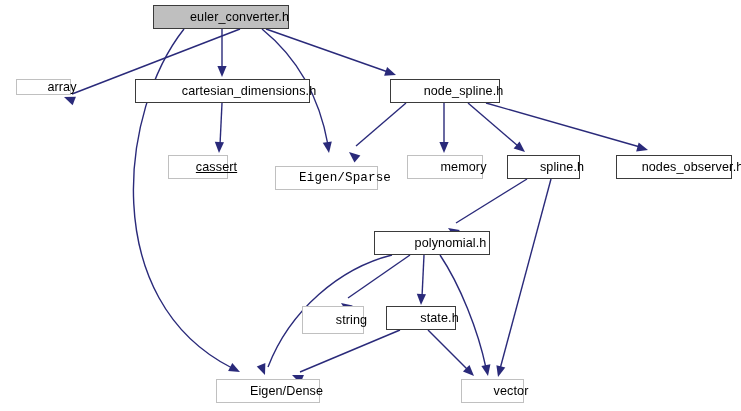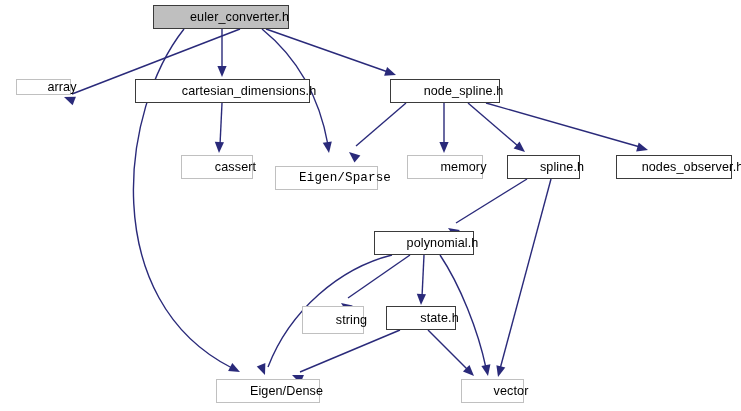--- a/index.html
+++ b/index.html
@@ -99,36 +99,36 @@
       </div>
       <div class="gnode system" style="left: 16px; top: 79px; width: 55px; height: 16px;">
         <span class="label">array</span>
       </div>
       <div class="gnode project" style="left: 135px; top: 79px; width: 175px; height: 24px; padding-left: 16px;">
         <span class="label">cartesian_dimensions.h</span>
       </div>
       <div class="gnode project" style="left: 390px; top: 79px; width: 110px; height: 24px;">
         <span class="label">node_spline.h</span>
       </div>
-      <div class="gnode system" style="left: 181px; top: 155px; width: 72px; height: 24px;">
+      <div class="gnode system" style="left: 168px; top: 155px; width: 60px; height: 24px; text-decoration: underline;">
         <span class="label">cassert</span>
       </div>
       <div class="gnode system" style="left: 275px; top: 166px; width: 103px; height: 24px; font-family: Liberation Mono, monospace;">
         <span class="label">Eigen/Sparse</span>
       </div>
       <div class="gnode system" style="left: 407px; top: 155px; width: 76px; height: 24px;">
         <span class="label">memory</span>
       </div>
       <div class="gnode project" style="left: 507px; top: 155px; width: 73px; height: 24px;">
         <span class="label">spline.h</span>
       </div>
       <div class="gnode project" style="left: 616px; top: 155px; width: 116px; height: 24px;">
         <span class="label">nodes_observer.h</span>
       </div>
-      <div class="gnode project" style="left: 374px; top: 231px; width: 100px; height: 24px;">
+      <div class="gnode project" style="left: 374px; top: 231px; width: 116px; height: 24px;">
         <span class="label">polynomial.h</span>
       </div>
       <div class="gnode system" style="left: 302px; top: 306px; width: 62px; height: 28px;">
         <span class="label">string</span>
       </div>
       <div class="gnode project" style="left: 386px; top: 306px; width: 70px; height: 24px;">
         <span class="label">state.h</span>
       </div>
       <div class="gnode system" style="left: 216px; top: 379px; width: 104px; height: 24px;">
         <span class="label">Eigen/Dense</span>

